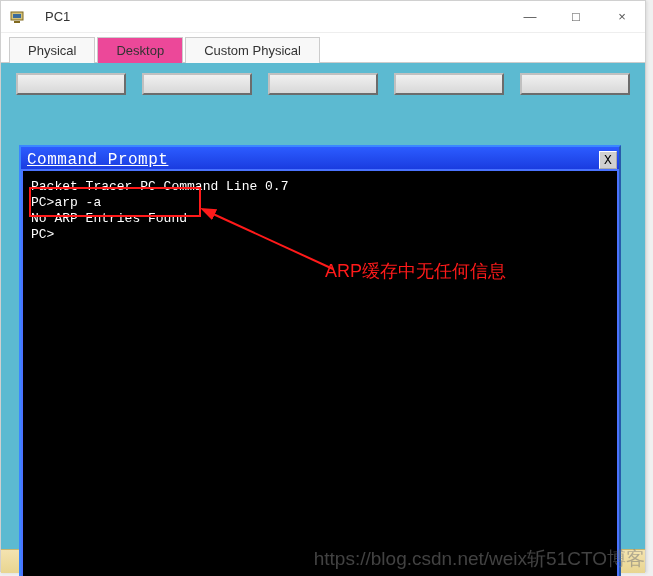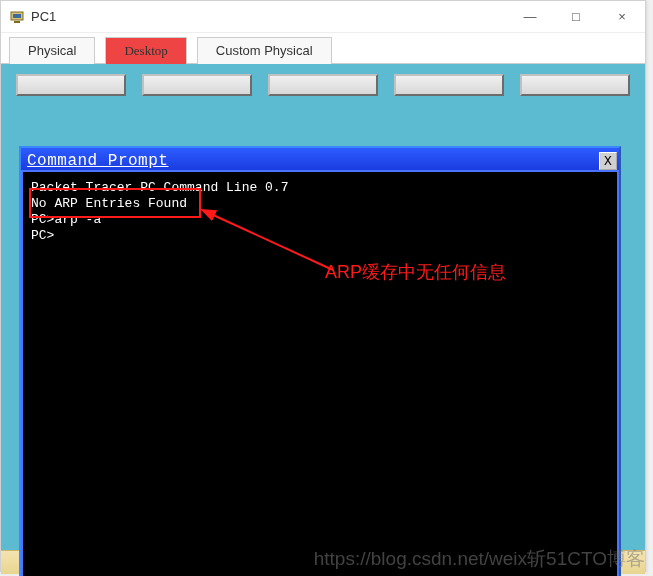--- a/index.html
+++ b/index.html
@@ -1,29 +1,29 @@
 <!DOCTYPE html>
 <html><head>
   <meta charset="utf-8">
   <style>
     * { box-sizing: border-box; margin: 0; padding: 0; }
     body { font-family: "Segoe UI", Tahoma, sans-serif; background: #f0f0f0; width: 653px; height: 576px; overflow: hidden; position: relative; }
 
     .window { width: 646px; height: 572px; background: #fff; border: 1px solid #d0d0d0; box-shadow: 1px 1px 3px rgba(0,0,0,0.1); position: relative; }
 
     .titlebar { height: 32px; display: flex; align-items: center; justify-content: space-between; padding: 0 0 0 8px; background: #fff; border-bottom: 1px solid #eee; }
-    .title-left { display: flex; align-items: center; gap: 6px; }
+    .title-left { display: flex; align-items: center; gap: 20px; }
     .app-icon { width: 16px; height: 16px; }
     .title-text { font-size: 13px; color: #333; }
     .win-controls { display: flex; height: 100%; }
     .win-btn { width: 46px; display: flex; align-items: center; justify-content: center; font-size: 13px; color: #555; cursor: pointer; }
 
-    .tabs { display: flex; padding: 4px 8px 0 8px; background: #fff; gap: 10px; }
+    .tabs { display: flex; padding: 4px 8px 0 8px; background: #fff; gap: 2px; }
     .tab { padding: 5px 18px; font-size: 13px; color: #333; border: 1px solid #ccc; border-bottom: none; background: #f8f8f8; cursor: pointer; position: relative; }
-    .tab.active { background: #ef4444; z-index: 2; font-family: Liberation Serif, serif; }
+    .tab.active { background: #ec4899; z-index: 2; }
     .tab-wrap { border-bottom: 1px solid #ccc; margin-top: -1px; }
 
     .desktop-area { background: #5cbad1; height: 510px; padding: 10px 10px 0 10px; position: relative; }
 
     .icon-row { display: flex; gap: 16px; justify-content: center; padding: 0 4px 6px 4px; }
     .app-tile { width: 110px; height: 22px; border: 2px outset #c0c0c0; background: linear-gradient(#f0f0f0,#d8d8d8); overflow: hidden; }
 
     .cmd-window { position: absolute; left: 18px; top: 82px; width: 602px; height: 456px; border: 2px outset #3a87ff; background: #4a73ff; }
     .cmd-titlebar { height: 22px; background: linear-gradient(#2c5cff,#1a3ce0); display: flex; align-items: flex-end; justify-content: space-between; padding: 0 2px 0 6px; }
     .cmd-title { font-family: "Courier New", monospace; font-size: 16px; color: #fff; letter-spacing: 0.5px; text-decoration: underline; }
@@ -83,22 +83,22 @@
       <div class="app-tile"></div>
     </div>
 
     <div class="cmd-window">
       <div class="cmd-titlebar">
         <span class="cmd-title">Command Prompt</span>
         <div class="cmd-close">X</div>
       </div>
       <div class="terminal">
         <div class="term-line">Packet Tracer PC Command Line 0.7</div>
+        <div class="term-line">PC&gt;arp -a</div>
         <div class="term-line">No ARP Entries Found</div>
-        <div class="term-line">PC&gt;arp -a</div>
         <div class="term-line">PC&gt;</div>
 
         <div class="highlight-box hb1"></div>
 
         <svg class="arrow-svg" width="160" height="80">
           <defs>
             <marker id="ah" markerWidth="10" markerHeight="10" refX="2" refY="3" orient="auto">
               <path d="M0,0 L0,6 L8,3 z" fill="#ff1a1a"></path>
             </marker>
           </defs>

